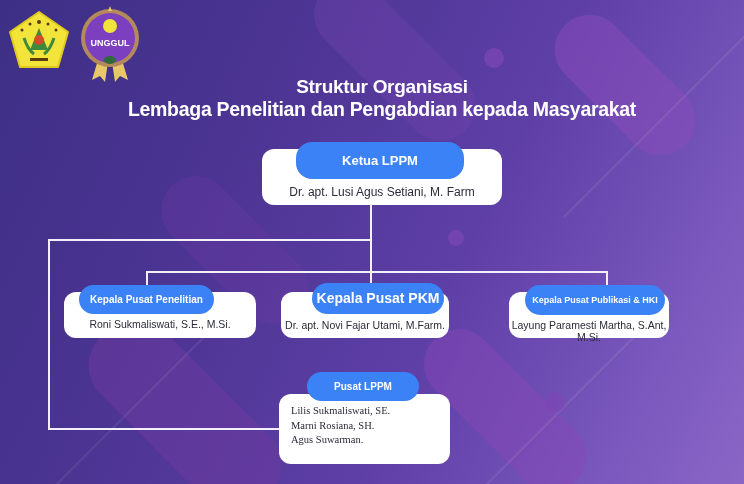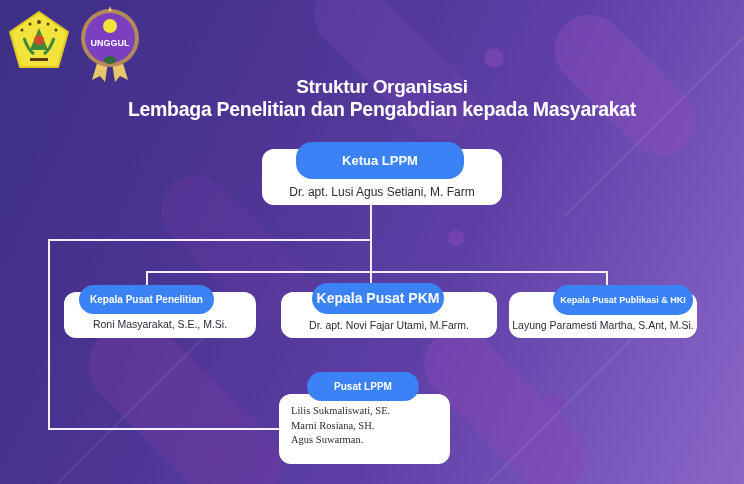--- a/index.html
+++ b/index.html
@@ -80,33 +80,33 @@
 <div class="line" style="left:146px;top:271px;width:462px;height:2px;border-radius:2px;"></div>
 <div class="line" style="left:146px;top:271px;width:2px;height:20px;"></div>
 <div class="line" style="left:606px;top:271px;width:2px;height:18px;"></div>
 
 <div class="box" style="left:262px;top:149px;width:240px;height:56px;">
   <div class="box-text" style="top:36px;font-size:12px;">Dr. apt. Lusi Agus Setiani, M. Farm</div>
 </div>
 <div class="pill" style="left:296px;top:142px;width:168px;height:37px;line-height:37px;font-size:13px;">Ketua LPPM</div>
 
 <div class="box" style="left:64px;top:292px;width:192px;height:46px;">
-  <div class="box-text" style="top:26px;font-size:10.5px;">Roni Masyarakat, S.E., M.Si.</div>
+  <div class="box-text" style="top:26px;font-size:10.5px;">Roni Sukmaliswati, S.E., M.Si.</div>
 </div>
 <div class="pill" style="left:79px;top:285px;width:135px;height:29px;line-height:29px;font-size:10px;">Kepala Pusat Penelitian</div>
 
-<div class="box" style="left:281px;top:292px;width:216px;height:46px;">
+<div class="box" style="left:281px;top:292px;width:168px;height:46px;">
   <div class="box-text" style="top:27px;font-size:10.5px;">Dr. apt. Novi Fajar Utami, M.Farm.</div>
 </div>
 <div class="pill" style="left:312px;top:283px;width:132px;height:31px;line-height:31px;font-size:14px;">Kepala Pusat PKM</div>
 
-<div class="box" style="left:509px;top:292px;width:188px;height:46px;padding-left:8px;">
+<div class="box" style="left:509px;top:292px;width:160px;height:46px;padding-left:8px;">
   <div class="box-text" style="top:27px;font-size:10.5px;">Layung Paramesti Martha, S.Ant, M.Si.</div>
 </div>
-<div class="pill" style="left:553px;top:285px;width:140px;height:30px;line-height:30px;font-size:9px;">Kepala Pusat Publikasi &amp; HKI</div>
+<div class="pill" style="left:525px;top:285px;width:140px;height:30px;line-height:30px;font-size:9px;">Kepala Pusat Publikasi &amp; HKI</div>
 
 <div class="box" style="left:279px;top:394px;width:171px;height:70px;font-family:Liberation Serif, serif;">
   <div class="staf-list">
     <div>Lilis Sukmaliswati, SE.</div>
     <div>Marni Rosiana, SH.</div>
     <div>Agus Suwarman.</div>
   </div>
 </div>
 <div class="pill" style="left:307px;top:372px;width:112px;height:29px;line-height:29px;font-size:10px;">Pusat LPPM</div>
 

